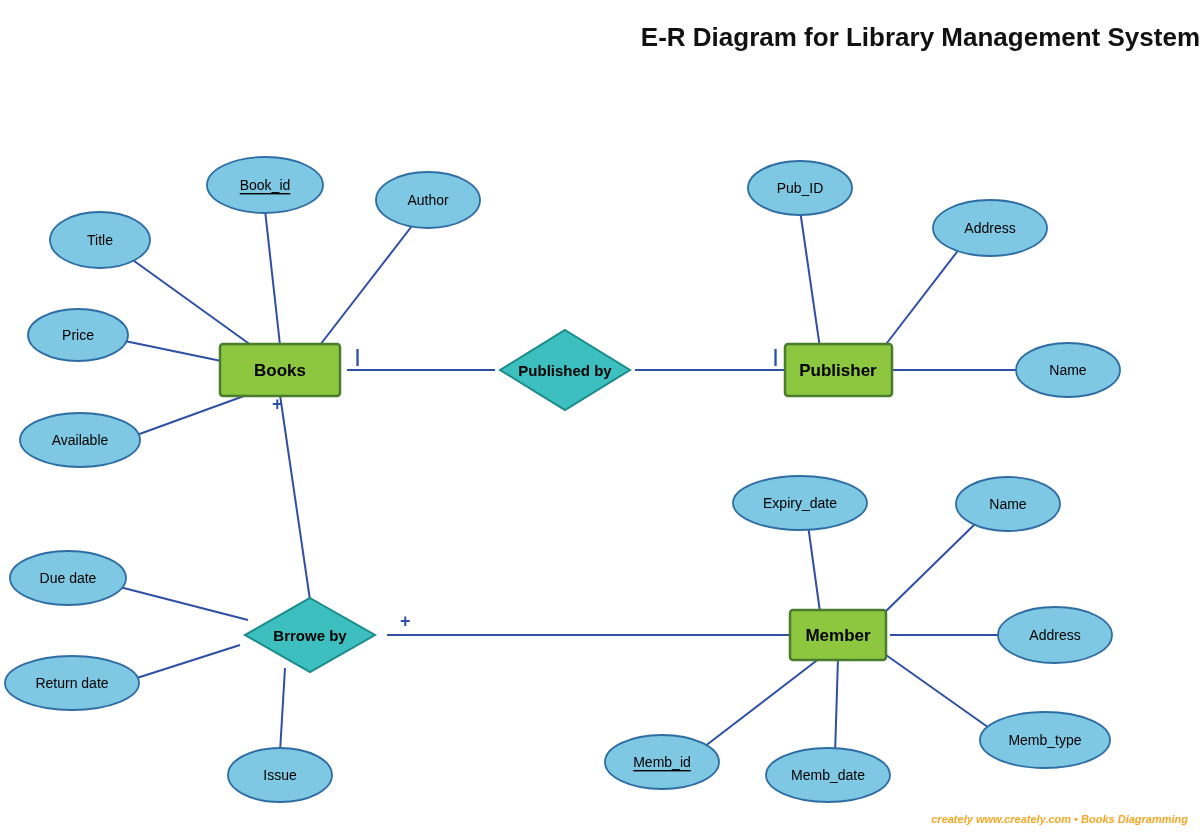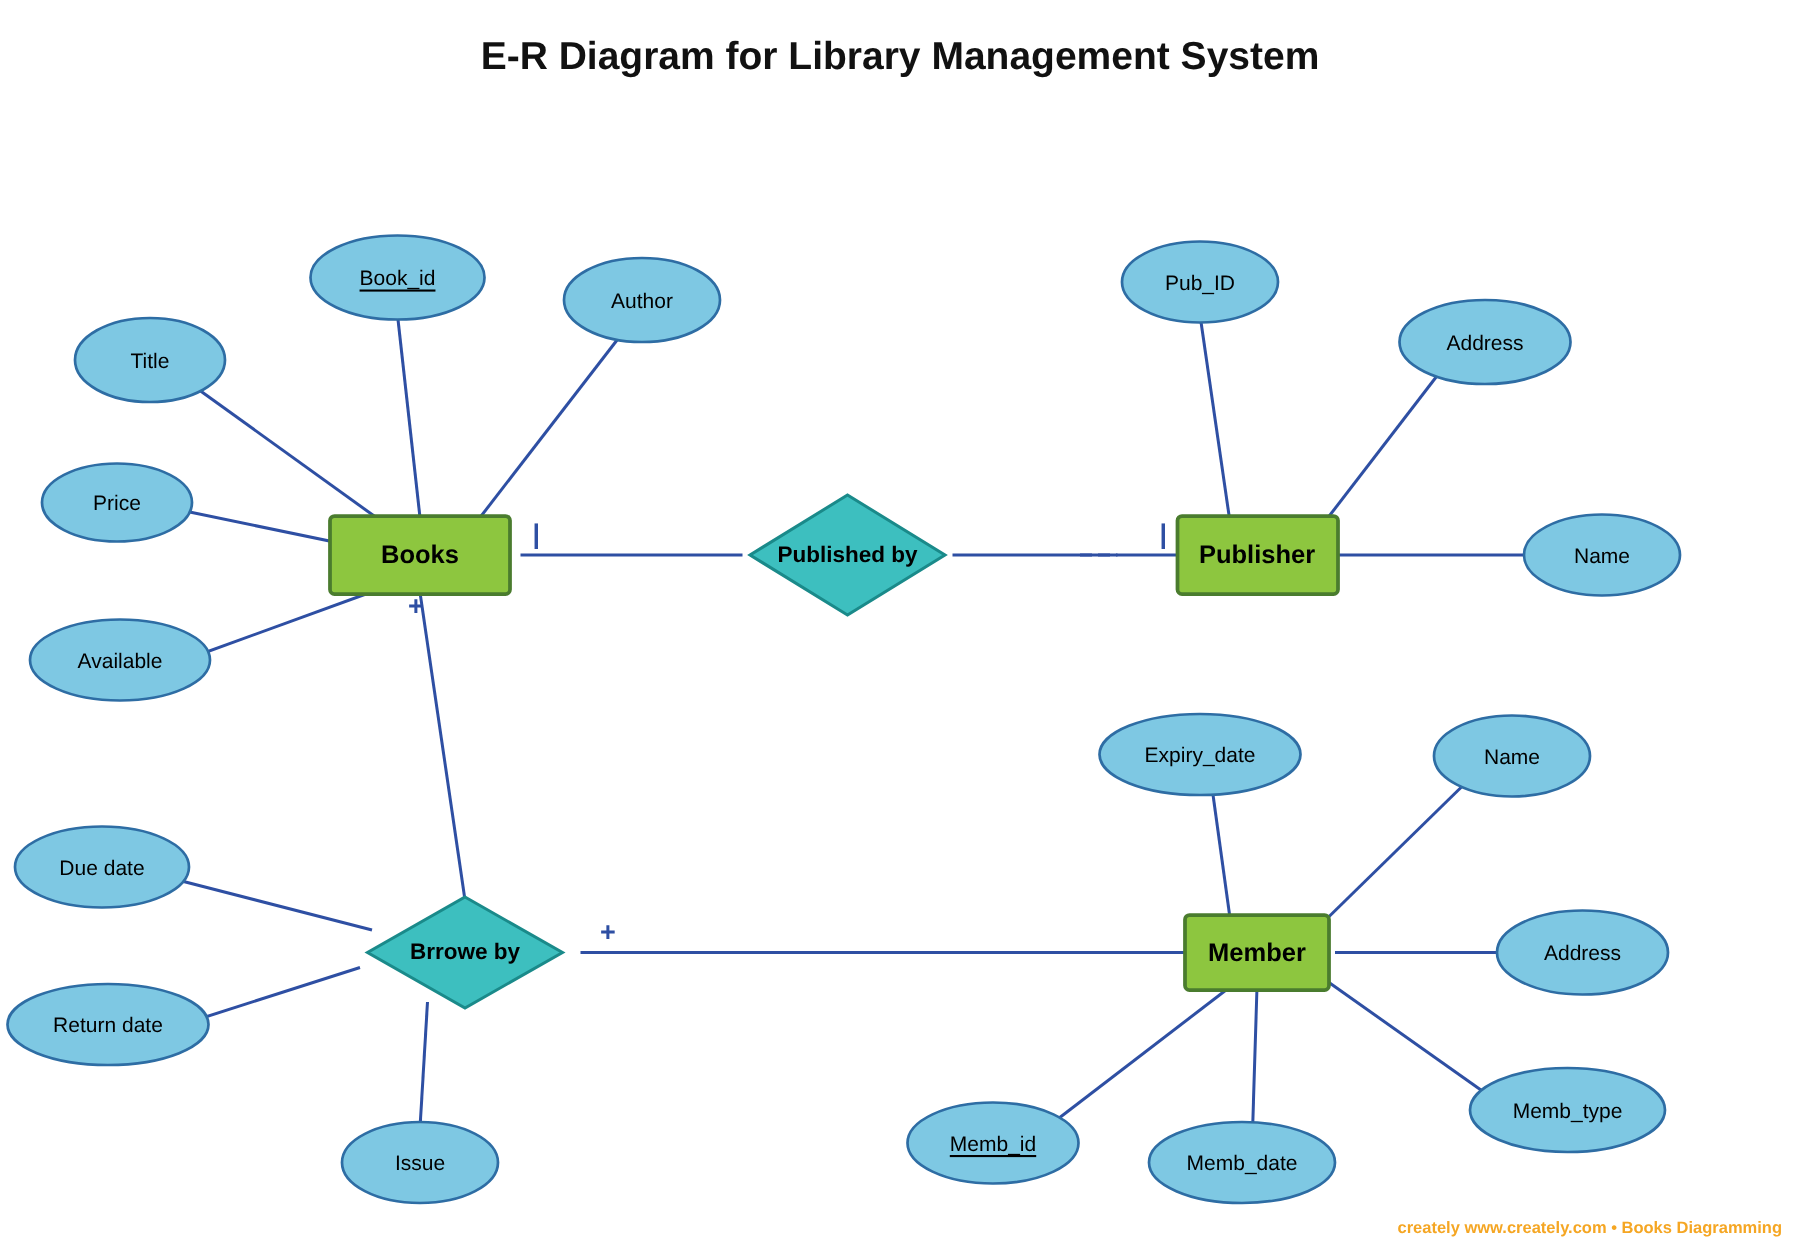--- a/index.html
+++ b/index.html
@@ -5,21 +5,21 @@
     * { margin: 0; padding: 0; box-sizing: border-box; }
     body {
       width: 1200px;
       height: 833px;
       background: #ffffff;
       font-family: Arial, sans-serif;
       overflow: hidden;
       position: relative;
     }
     .page-title {
-      text-align: center;
+      text-align: right;
       font-size: 26px;
       font-weight: bold;
       padding-top: 22px;
       color: #111;
     }
     svg {
       position: absolute;
       top: 0;
       left: 0;
       width: 1200px;
@@ -79,20 +79,21 @@
     .watermark {
       position: absolute;
       bottom: 8px;
       right: 12px;
       font-size: 11px;
       color: #888;
     }
     .watermark span {
       color: #f5a623;
       font-weight: bold;
+      font-style: italic;
     }
   </style>
 </head>
 <body>
 
 <div class="page-title">E-R Diagram for Library Management System</div>
 
 <svg id="diagram" xmlns="http://www.w3.org/2000/svg">
 
   <line class="connector" x1="280" y1="345" x2="265" y2="210"></line>

